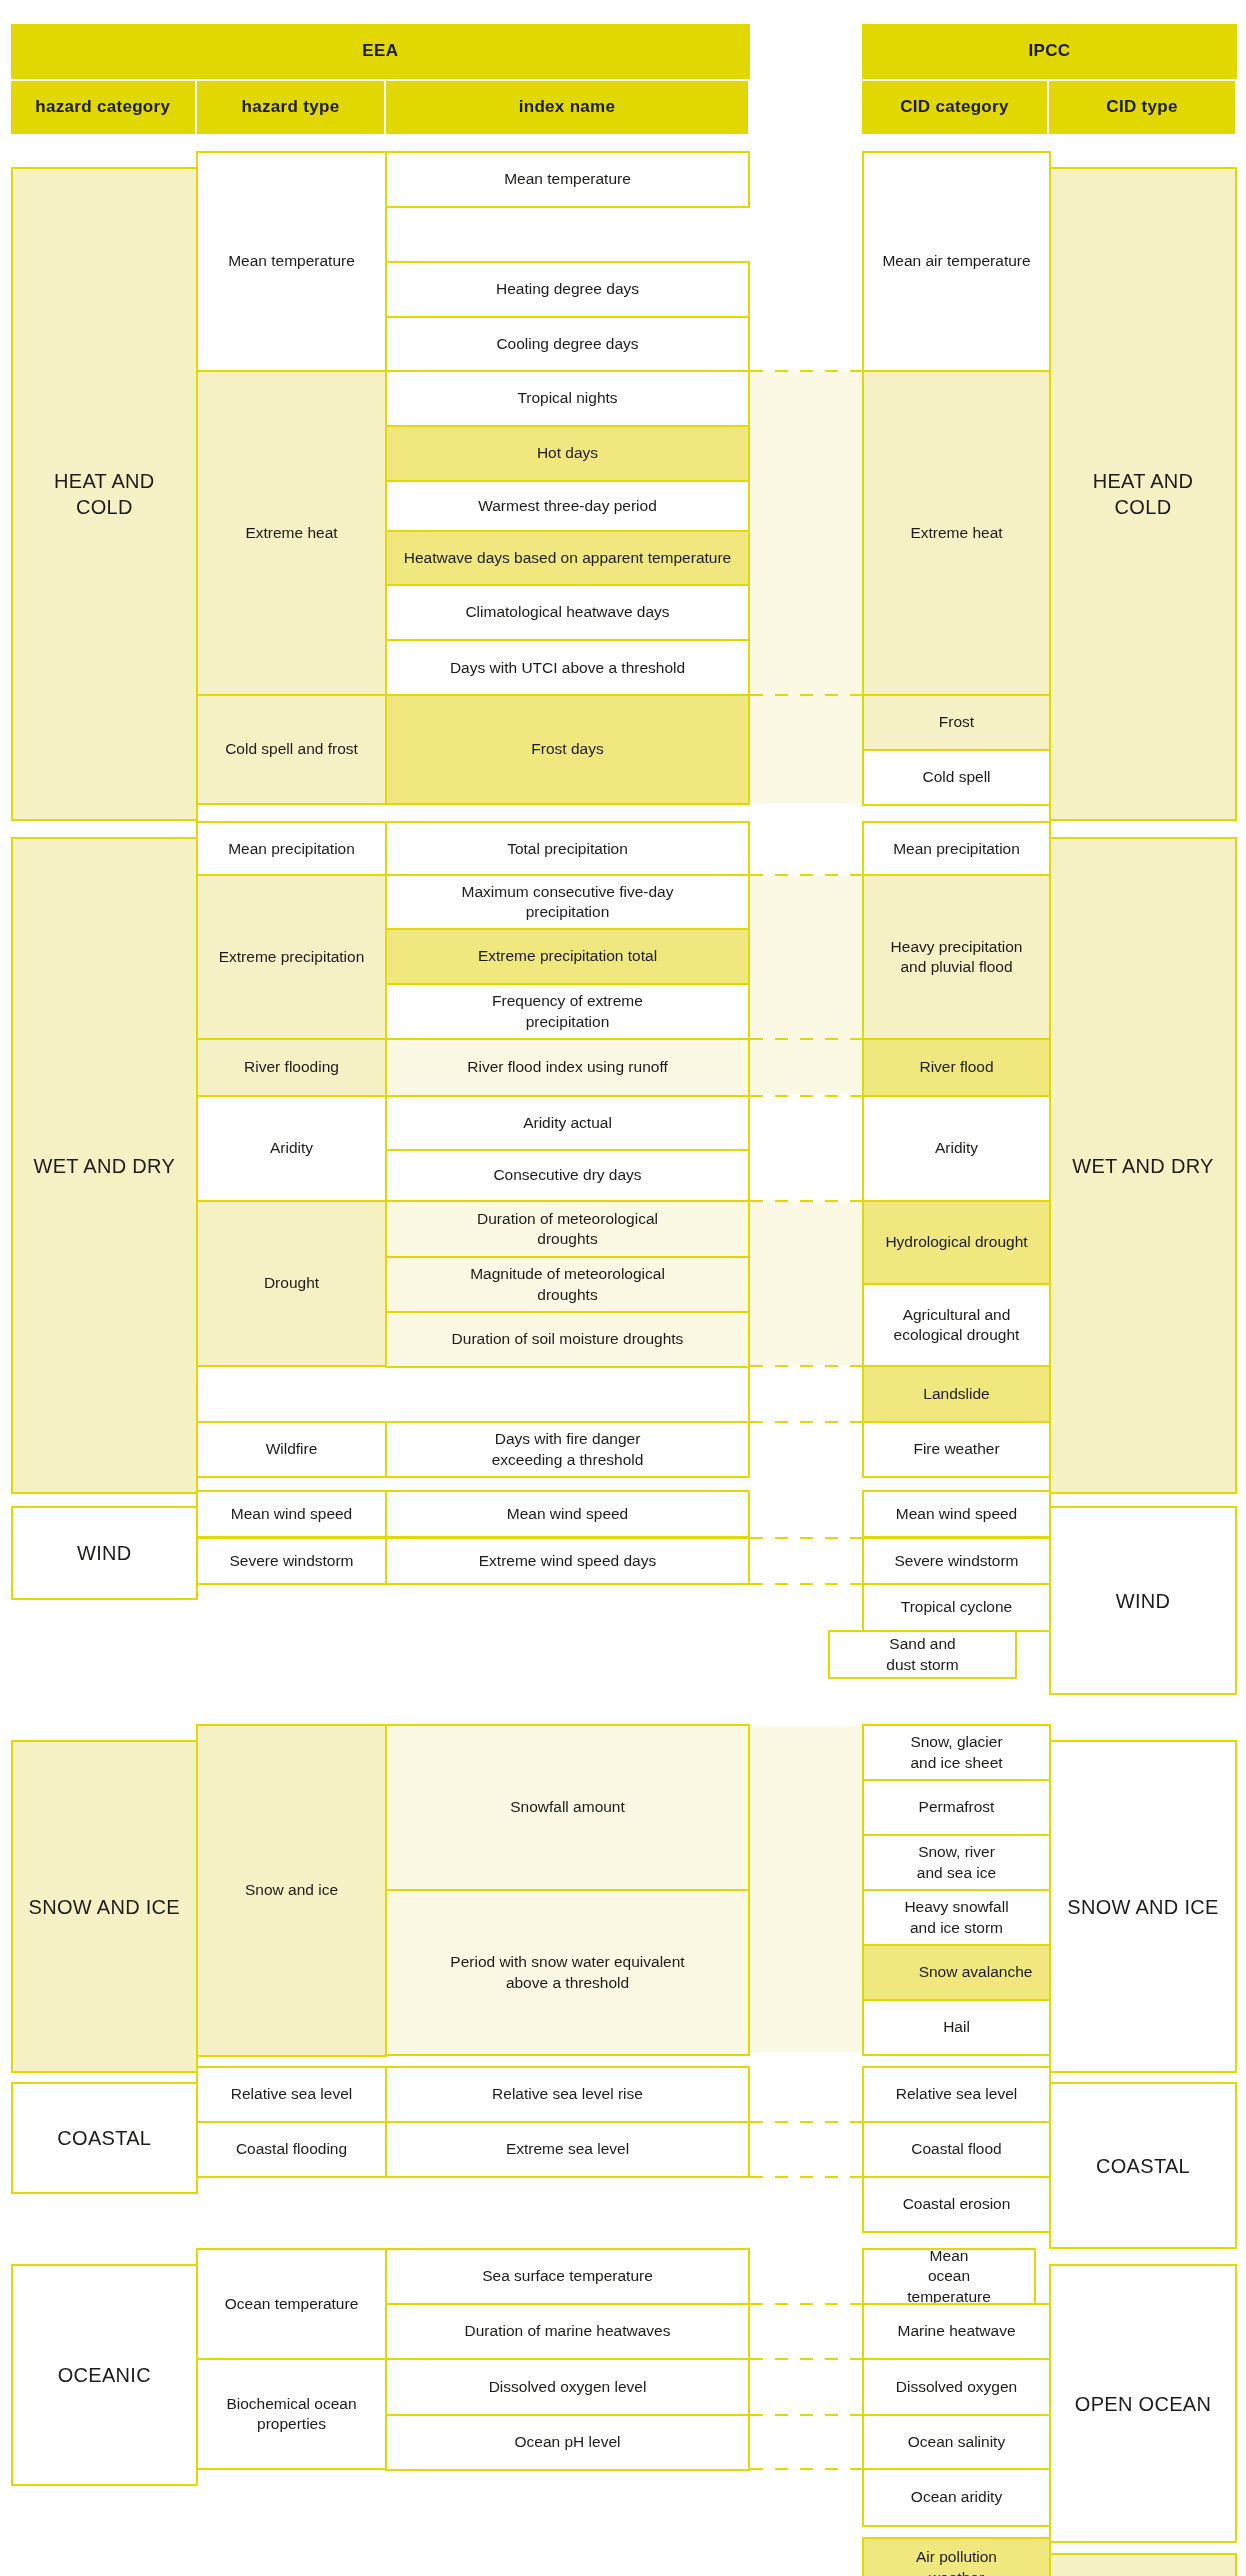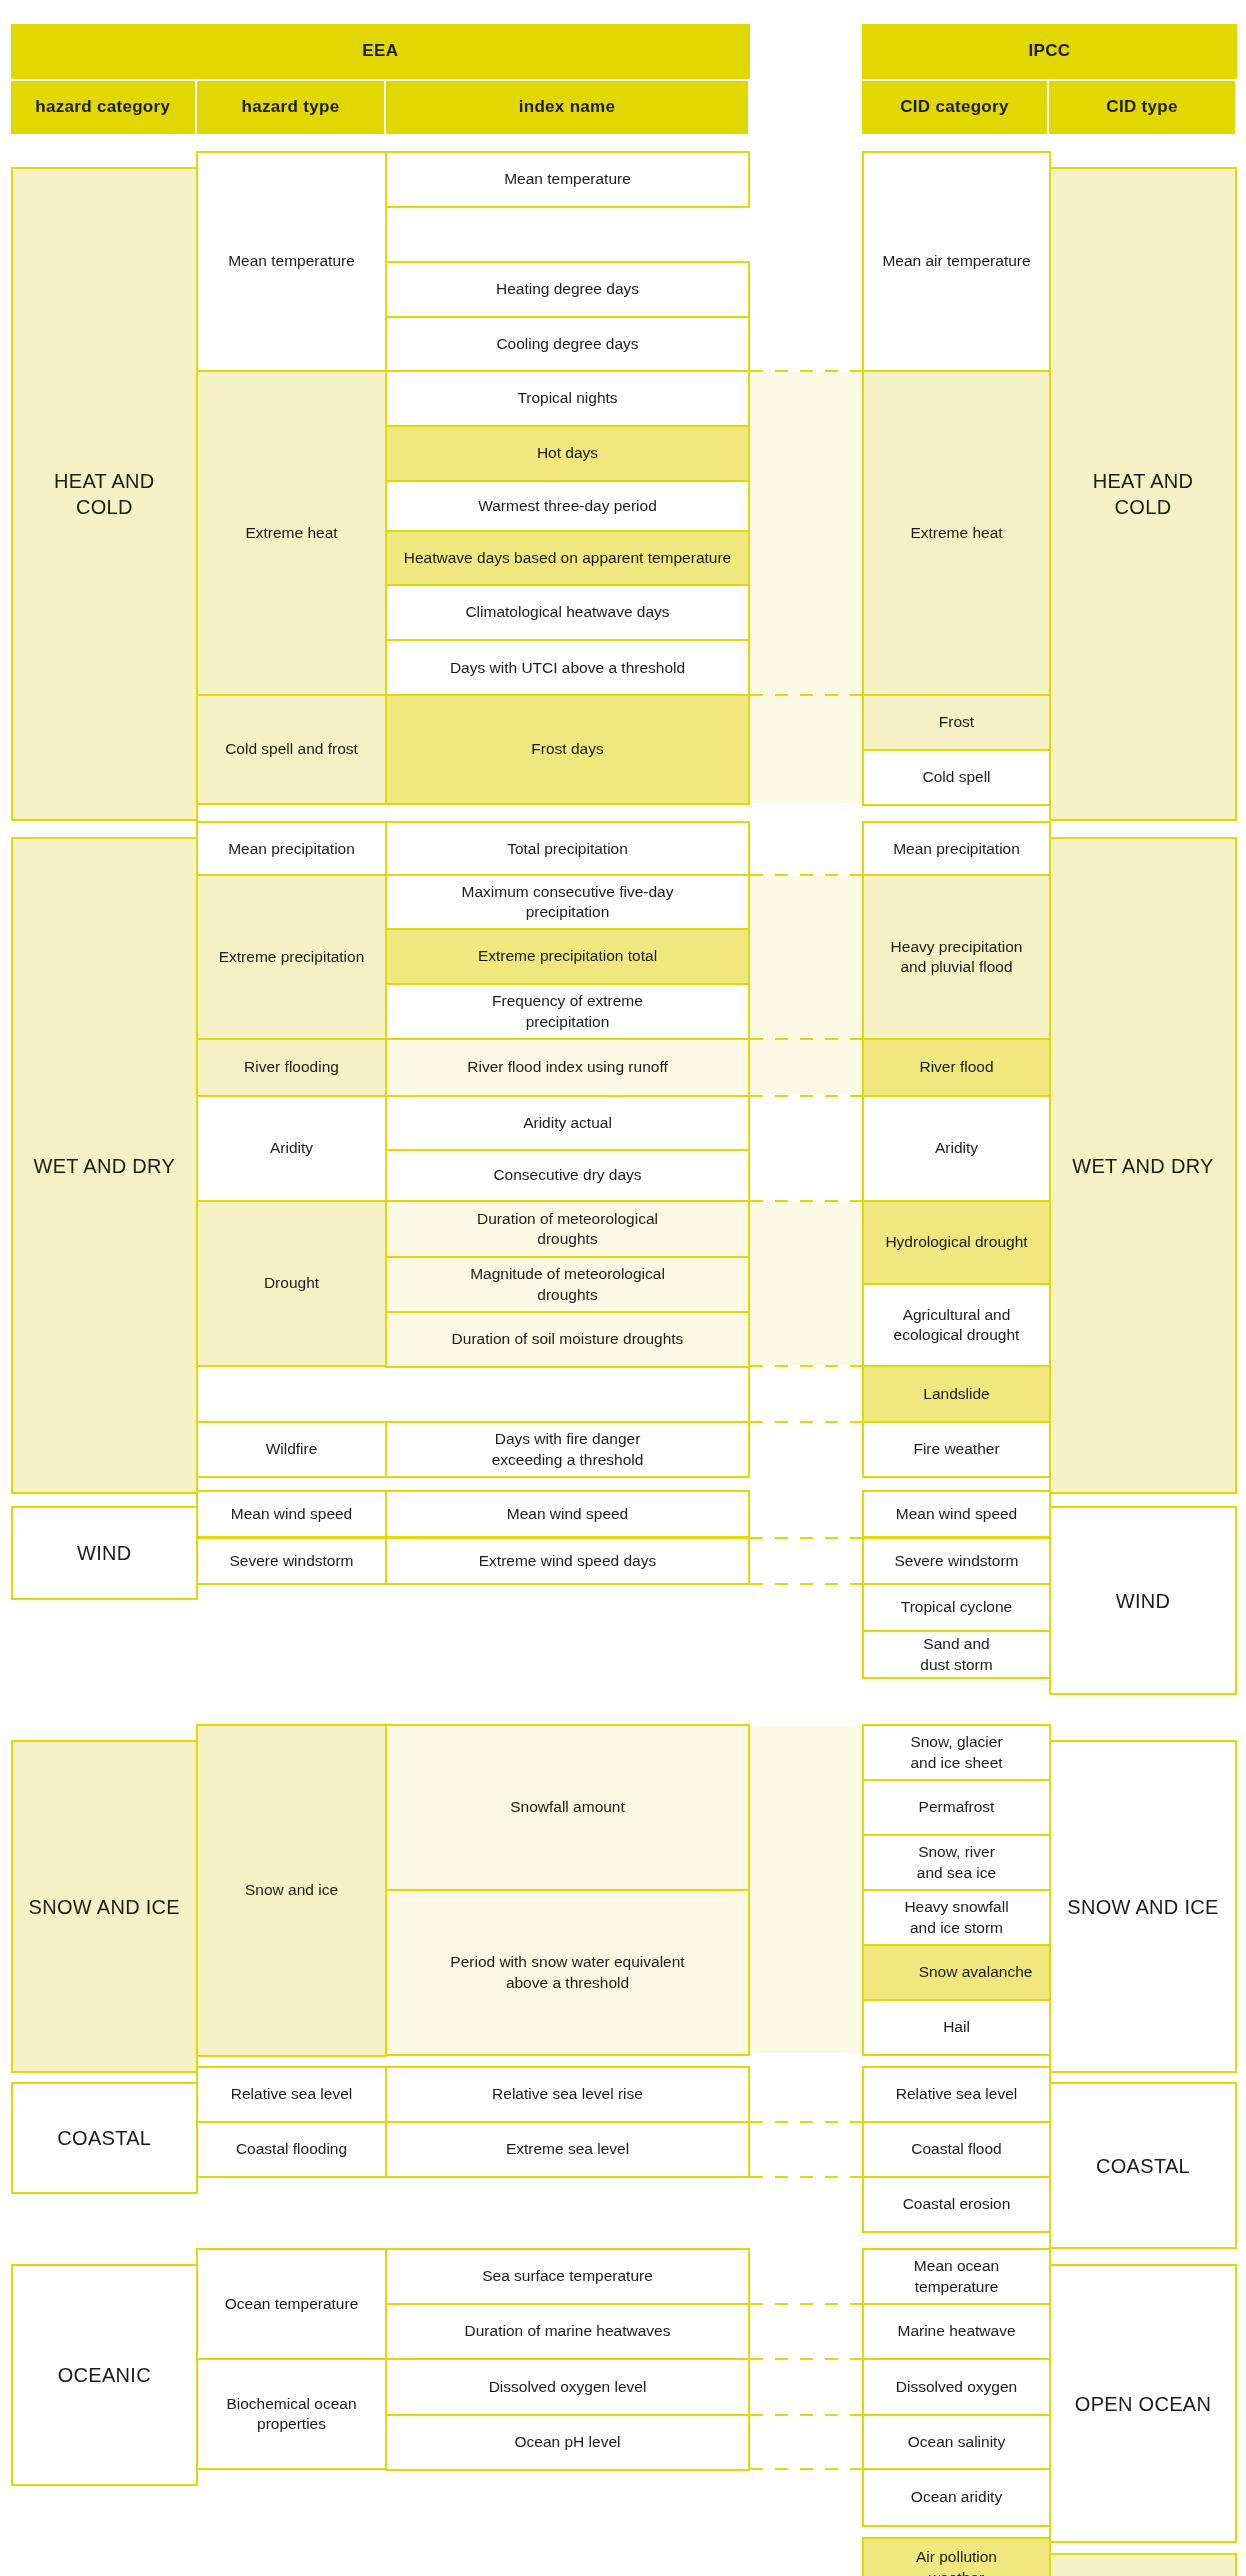--- a/index.html
+++ b/index.html
@@ -144,21 +144,21 @@
 
   <div class="cell" style="left:196px;top:1490px;width:191px;height:48px">Mean wind speed</div>
   <div class="cell" style="left:196px;top:1537px;width:191px;height:48px">Severe windstorm</div>
 
   <div class="cell" style="left:385px;top:1490px;width:365px;height:48px">Mean wind speed</div>
   <div class="cell" style="left:385px;top:1537px;width:365px;height:48px">Extreme wind speed days</div>
 
   <div class="cell" style="left:862px;top:1490px;width:189px;height:48px">Mean wind speed</div>
   <div class="cell" style="left:862px;top:1537px;width:189px;height:48px">Severe windstorm</div>
   <div class="cell" style="left:862px;top:1583px;width:189px;height:49px">Tropical cyclone</div>
-  <div class="cell" style="left:862px;top:1630px;width:189px;height:49px;padding:20px 46px">Sand and dust storm</div>
+  <div class="cell" style="left:828px;top:1630px;width:189px;height:49px;padding:20px 46px">Sand and dust storm</div>
 
   <div class="cell seclabel" style="left:1049px;top:1490px;width:188px;height:189px">WIND</div>
 
   <div class="conn-fill" style="left:750px;top:1726px;width:112px;height:327px"></div>
 
   <div class="cell pale seclabel" style="left:10.8px;top:1724px;width:187px;height:333px">SNOW AND ICE</div>
   <div class="cell pale" style="left:196px;top:1724px;width:191px;height:333px">Snow and ice</div>
 
   <div class="cell vpale" style="left:385px;top:1724px;width:365px;height:167px">Snowfall amount</div>
   <div class="cell vpale" style="left:385px;top:1889px;width:365px;height:167px;padding:3.1px 62px">Period with snow water equivalent above a threshold</div>
@@ -197,21 +197,21 @@
   <div class="cell seclabel" style="left:10.8px;top:2248px;width:187px;height:222px">OCEANIC</div>
 
   <div class="cell" style="left:196px;top:2248px;width:191px;height:112px">Ocean temperature</div>
   <div class="cell" style="left:196px;top:2358px;width:191px;height:112px">Biochemical ocean properties</div>
 
   <div class="cell" style="left:385px;top:2248px;width:365px;height:57px">Sea surface temperature</div>
   <div class="cell" style="left:385px;top:2303px;width:365px;height:57px">Duration of marine heatwaves</div>
   <div class="cell" style="left:385px;top:2358px;width:365px;height:58px">Dissolved oxygen level</div>
   <div class="cell" style="left:385px;top:2414px;width:365px;height:57px">Ocean pH level</div>
 
-  <div class="cell" style="left:862px;top:2248px;width:189px;height:57px;padding:8px 46px">Mean ocean temperature</div>
+  <div class="cell" style="left:862px;top:2248px;width:174px;height:57px;padding:8px 46px">Mean ocean temperature</div>
   <div class="cell" style="left:862px;top:2303px;width:189px;height:57px">Marine heatwave</div>
   <div class="cell" style="left:862px;top:2358px;width:189px;height:58px">Dissolved oxygen</div>
   <div class="cell" style="left:862px;top:2414px;width:189px;height:57px">Ocean salinity</div>
   <div class="cell" style="left:862px;top:2468px;width:189px;height:59px">Ocean aridity</div>
 
   <div class="cell seclabel" style="left:1049px;top:2248px;width:188px;height:279px">OPEN OCEAN</div>
 
   <div class="cell hl" style="left:862px;top:2537px;width:189px;height:61px;padding:3.1px 46px">Air pollution weather</div>
 
   <div class="cell pale seclabel" style="left:1049px;top:2537px;width:188px;height:180px">OTHER</div>

